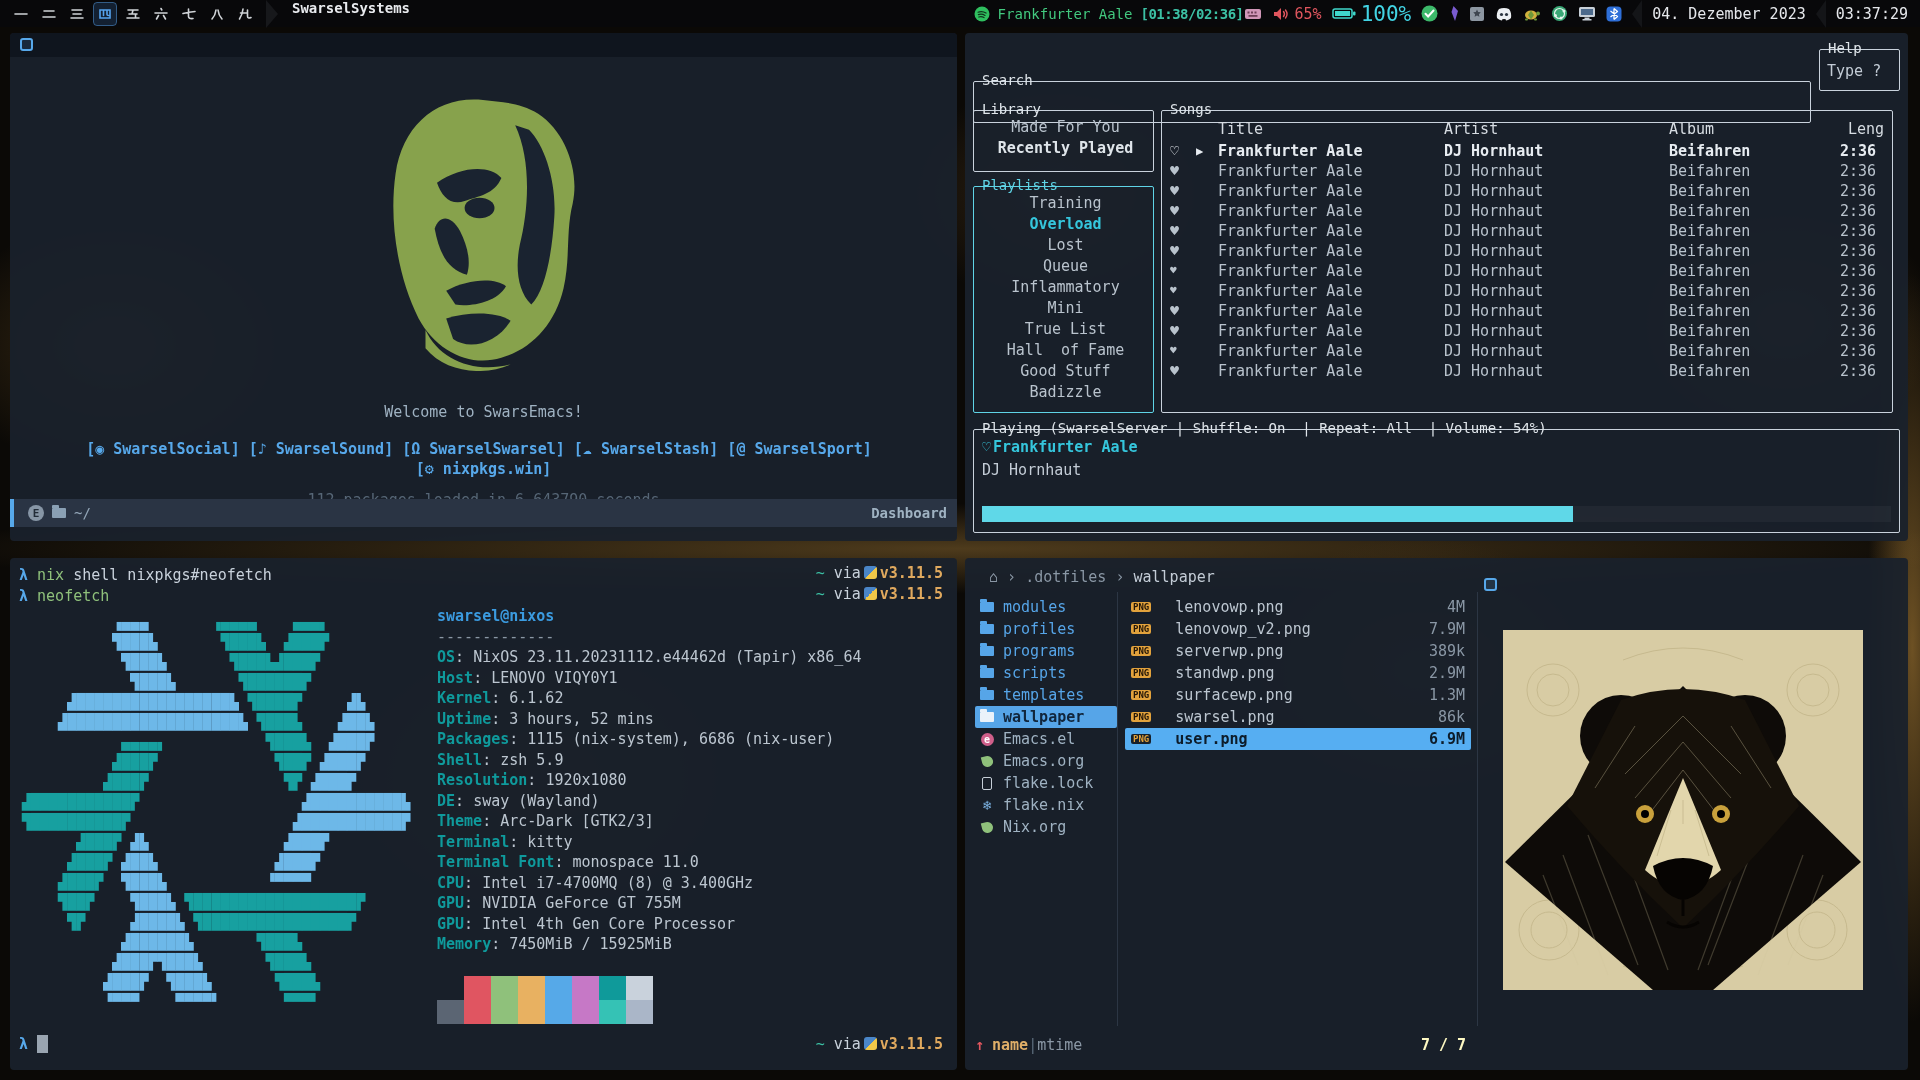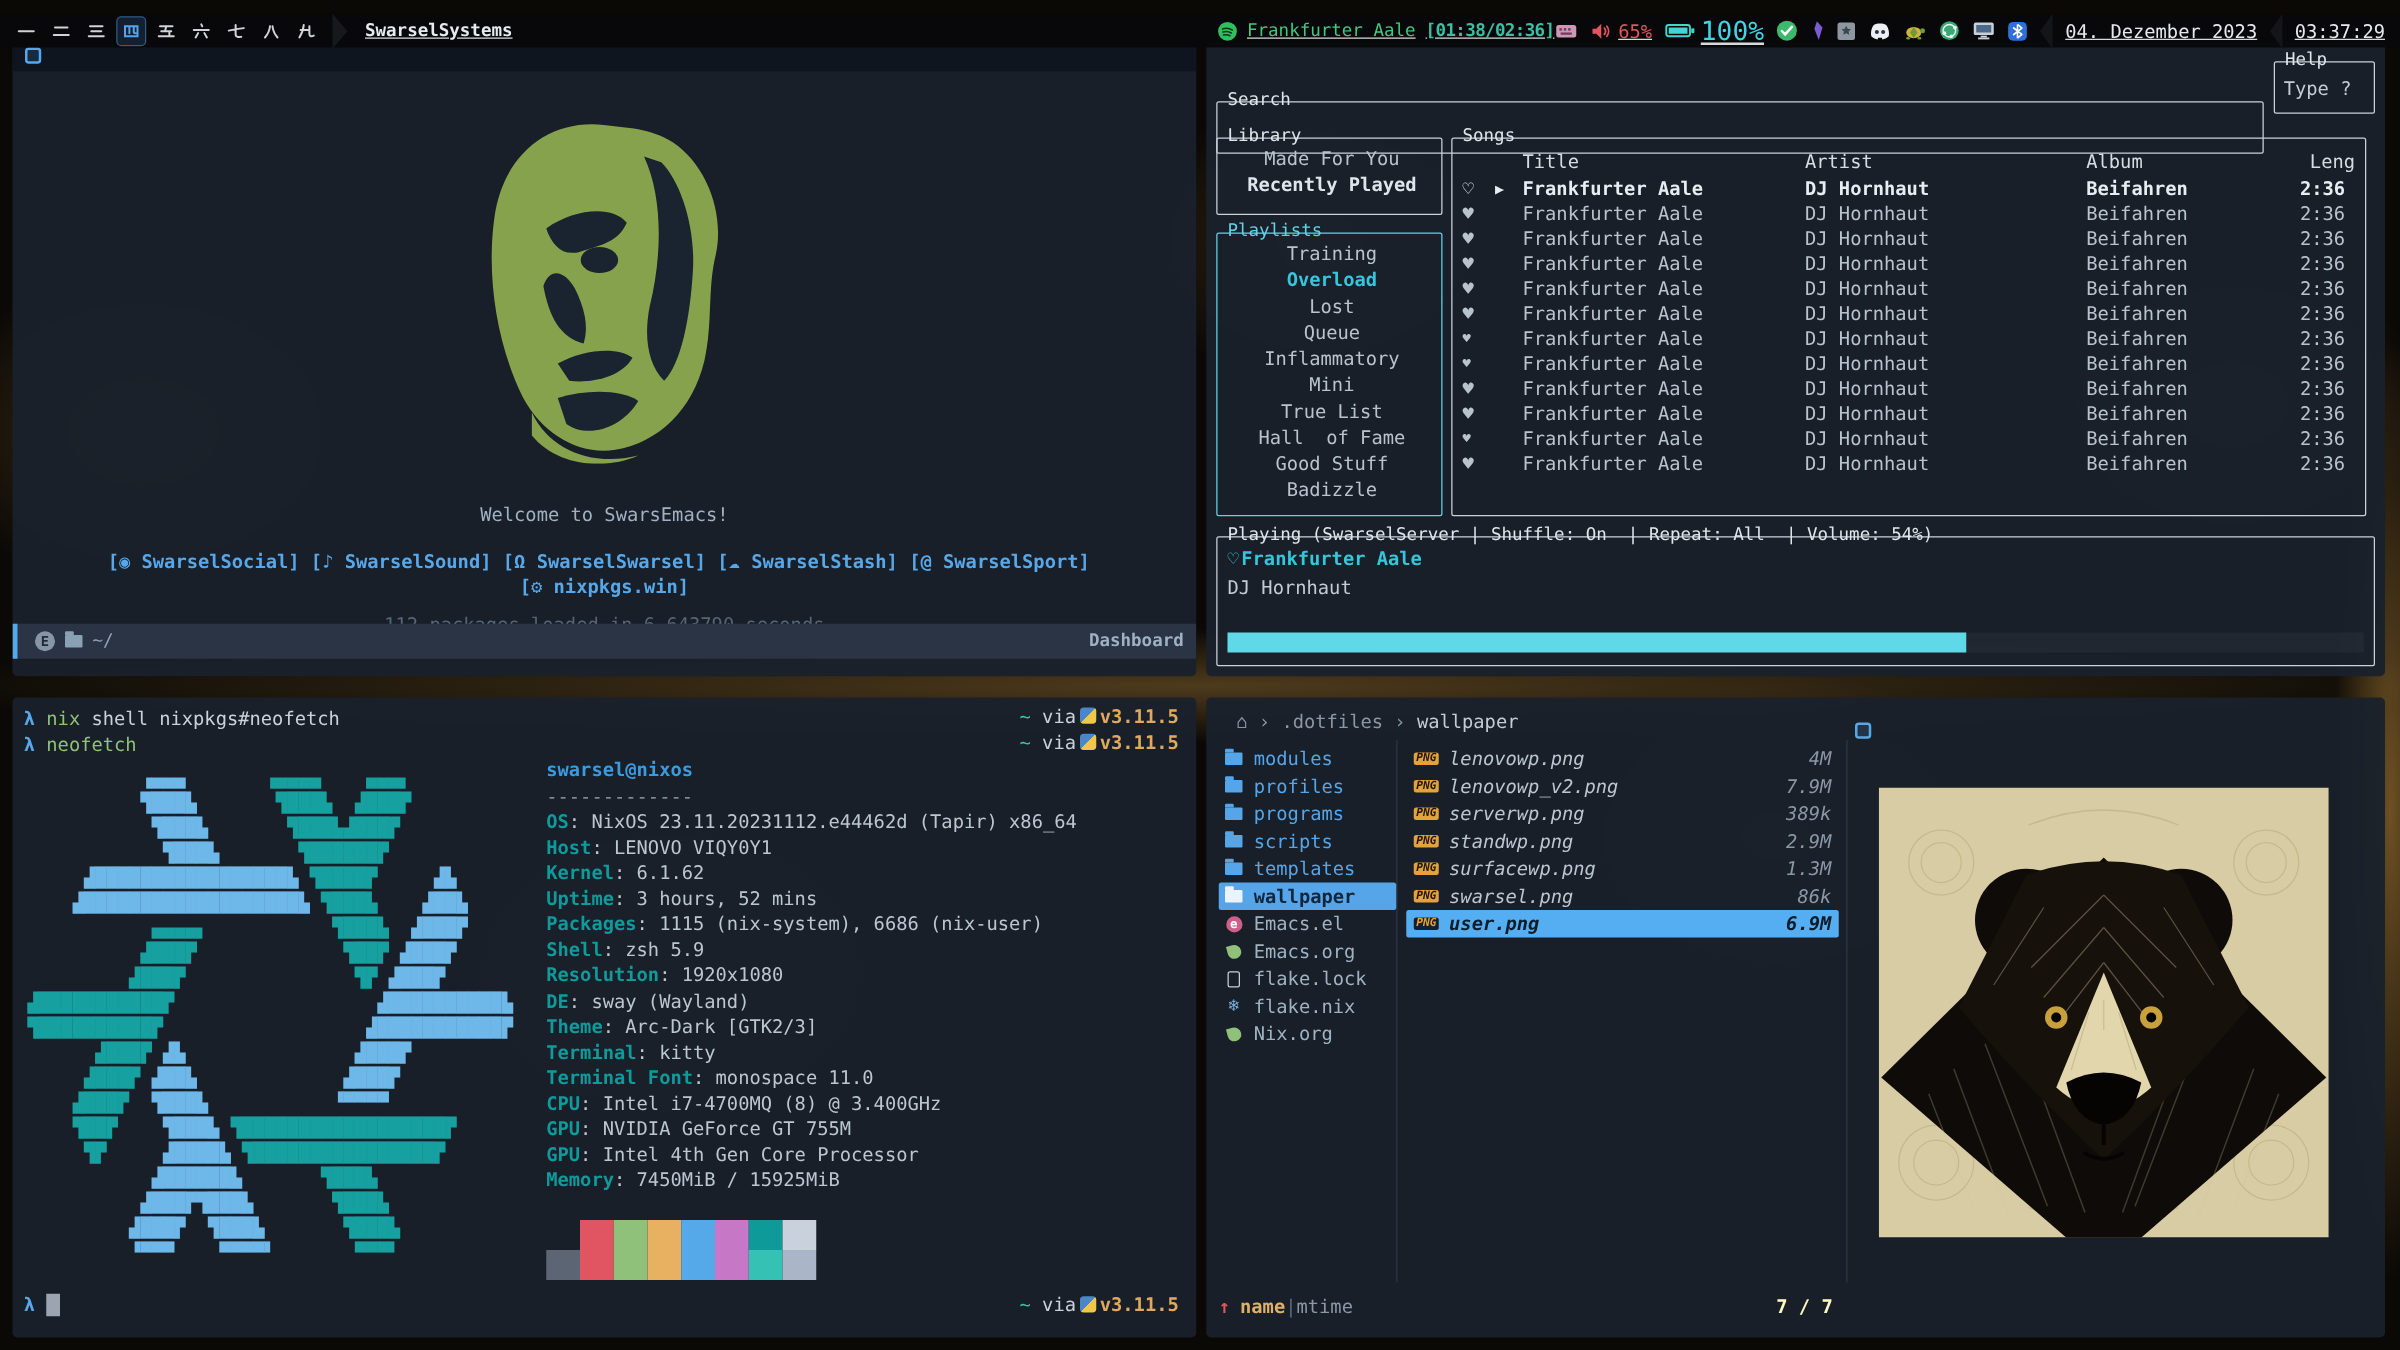--- a/index.html
+++ b/index.html
@@ -13,22 +13,22 @@
       radial-gradient(260px 190px at 74% 62%, rgba(115,85,42,.35), transparent 70%),
       radial-gradient(1400px 60px at 50% 50.8%, rgba(160,120,55,.45), transparent 75%),
       radial-gradient(60px 500px at 99.6% 60%, rgba(190,140,60,.55), transparent 75%),
       radial-gradient(220px 170px at 93% 30%, rgba(140,100,45,.35), transparent 70%),
       #0b0906;
     color:#c3ccd6;
   }
   .pre { white-space:pre; }
 
   
-  #topbar { position:absolute; left:0; top:11px; width:1920px; height:27px;
-    background:rgba(8,8,10,.96); display:flex; align-items:center; font-size:14px; color:#d6dade; z-index:5;text-decoration:underline;}
+  #topbar { position:absolute; left:0; top:0; width:1920px; height:27px;
+    background:rgba(8,8,10,.96); display:flex; font-size:14px; color:#d6dade; z-index:5;}
   #workspaces { display:flex; align-items:center; gap:6px; padding:0 10px; }
   .ws { width:22px; height:22px; display:flex; align-items:center; justify-content:center; border-radius:3px; }
   .ws svg { display:block; }
   .ws path { stroke:#d0d4d8; stroke-width:1.6; fill:none; stroke-linecap:round; }
   .ws.active { background:rgba(80,160,255,.16); outline:1px solid rgba(86,163,238,.55); }
   .ws.active path { stroke:#56a3ee; }
   .bar-chevron { width:0; height:0; border-top:14px solid transparent; border-bottom:14px solid transparent; border-left:12px solid #17181b; margin-right:14px;}
   #bar-title { font-weight:bold; color:#e8eaee; }
   #bar-music { margin-left:auto; display:flex; align-items:center; gap:8px; color:#42c97f; }
   #bar-music .mtime { color:#3cc0a4; font-weight:bold; letter-spacing:-0.5px;}
@@ -127,21 +127,21 @@
   .yrow.selected .lbl { color:#11263c; font-weight:bold; }
   .yic { display:inline-flex; width:16px; justify-content:center; align-items:center; flex:none;}
   .ic-fold2 { position:relative; width:14px; height:10px; background:#56a5e8; border-radius:1px; }
   .ic-fold2::before { content:""; position:absolute; left:0; top:-3px; width:7px; height:3px; background:inherit; border-radius:1px 1px 0 0;}
   .yrow.selected .ic-fold2 { background:#eaf2fa; }
   .ic-emacs { width:13px; height:13px; border-radius:50%; background:#cf5f8a; color:#fff; font-size:10px; font-weight:bold; display:flex; align-items:center; justify-content:center;}
   .ic-org { width:11px; height:11px; background:#8fc17b; border-radius:0 60% 55% 55%; transform:rotate(-15deg);}
   .ic-doc { width:10px; height:13px; border:1.5px solid #c6cfd8; border-radius:2px;}
   .ic-nix { color:#7ab0df; font-size:14px; }
   #ylist { position:absolute; left:160px; top:38px; width:346px; }
-  .frow { display:flex; align-items:center; gap:8px; height:22px; padding:0 6px; border-radius:2px; cursor:pointer;font-style:italic;}
+  .frow { display:flex; align-items:center; gap:24px; height:22px; padding:0 6px; border-radius:2px; cursor:pointer;}
   .frow .badge { background:#e2a23c; color:#241708; font-size:9px; font-weight:bold; padding:0px 2px; border-radius:2px; flex:none;}
   .frow .lbl { color:#bcc6d0; }
   .frow .size { margin-left:auto; color:#8a97a5; }
   .frow.selected { background:#56aef2; }
   .frow.selected .lbl, .frow.selected .size { color:#0d1c2a; font-weight:bold; }
   .frow.selected .badge { background:#16202c; color:#e2a23c; }
   #ystatus { position:absolute; left:10px; right:10px; bottom:14px; height:22px; display:flex; align-items:center;}
   #ystatus .sort-ic { color:#e0565e; font-weight:bold; margin-right:8px;}
   #ystatus .sfield { color:#e0af68; font-weight:bold; }
   #ystatus .ssep { color:#5b6b7b; }

